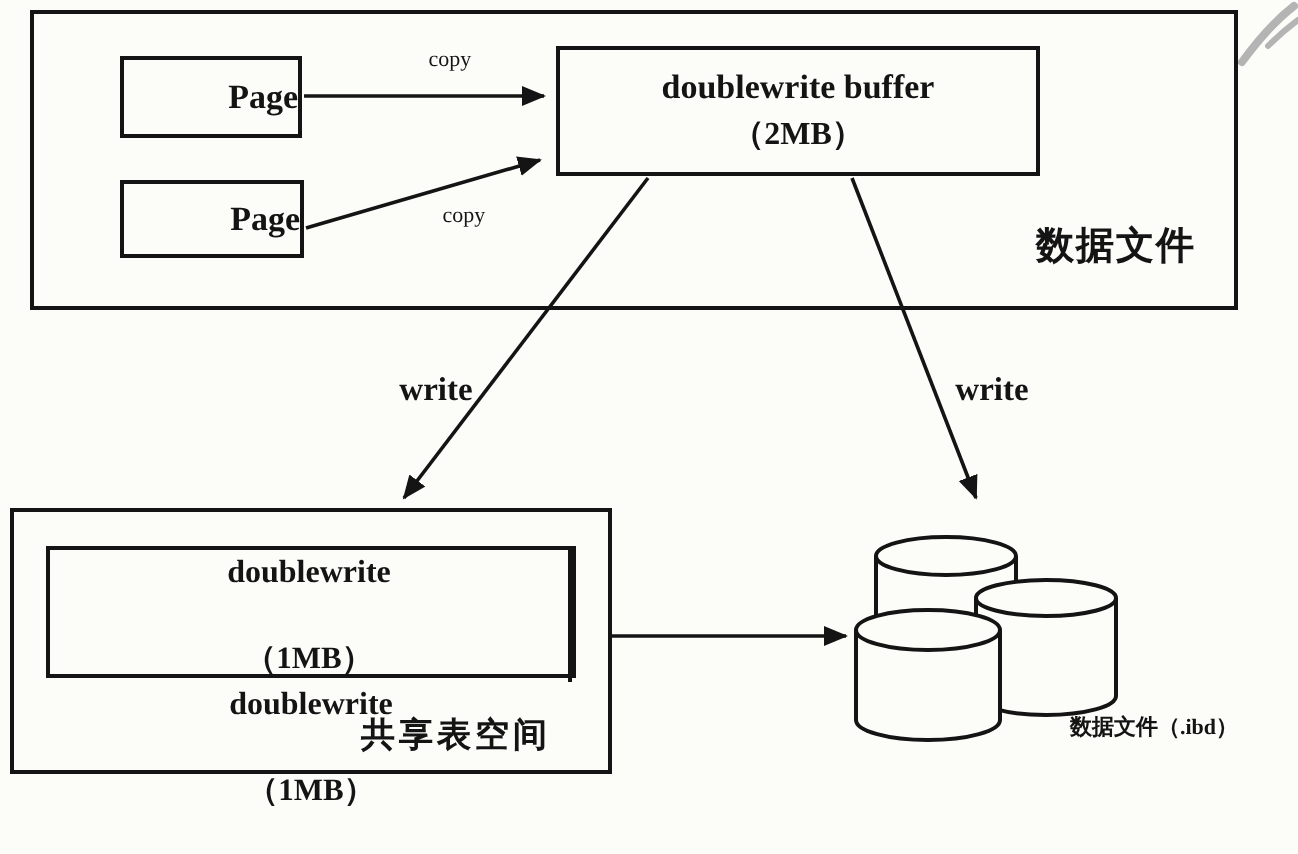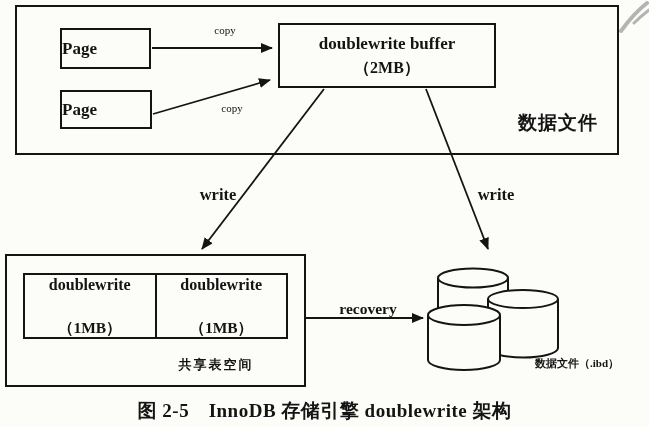--- a/index.html
+++ b/index.html
@@ -14,39 +14,39 @@
   .layer{position:absolute;left:0;top:0;width:649px;height:427px;}
   .box{
     position:absolute;
     border:2px solid #141414;
     box-sizing:border-box;
     background:transparent;
   }
   #memory-box{left:15px;top:5px;width:604px;height:150px;}
   #page1{left:60px;top:28px;width:91px;height:41px;}
   #page2{left:60px;top:90px;width:92px;height:39px;}
-  #buffer{left:278px;top:23px;width:218px;height:65px;border-width:2.5px;
+  #buffer{left:278px;top:23px;width:242px;height:65px;border-width:2.5px;
           display:flex;flex-direction:column;align-items:center;justify-content:center;}
   #shared{left:5px;top:254px;width:301px;height:133px;}
-  #split{left:23px;top:273px;width:265px;height:66px;display:flex;}
+  #split{left:23px;top:273px;width:265px;height:66px;display:flex;flex-direction:column;}
   .cell{flex:1;display:flex;flex-direction:column;align-items:center;justify-content:center;}
   .cell.first{border-right:2px solid #141414;}
-  .cbox{display:flex;align-items:center;justify-content:flex-start;}
+  .cbox{display:flex;align-items:center;justify-content:flex-end;}
 
   .lbl{position:absolute;font-weight:600;white-space:nowrap;}
   .en17{font-size:11px;font-weight:400;}
   .pageTxt{font-size:17px;font-weight:600;}
   #copy1{left:199px;top:24px;width:52px;text-align:center;}
   #copy2{left:206px;top:102px;width:52px;text-align:center;}
   #writeL{left:195px;top:185px;width:46px;font-size:16.5px;font-weight:700;text-align:center;}
   #writeR{left:473px;top:185px;width:46px;font-size:16.5px;font-weight:700;text-align:center;}
   #recovery{left:330px;top:300px;width:76px;font-size:15.5px;font-weight:700;text-align:center;}
   .zh{font-weight:700;font-family:"Liberation Serif","DejaVu Serif","DejaVu Sans",serif;}
   #memLbl{left:512px;top:110px;width:92px;font-size:19px;text-align:center;letter-spacing:1px;}
-  #sharedLbl{left:158px;top:356px;width:116px;font-size:13px;text-align:center;letter-spacing:2px;}
+  #sharedLbl{left:170px;top:356px;width:116px;font-size:17px;text-align:center;letter-spacing:2px;}
   #dataLbl{left:505px;top:356px;width:144px;font-size:11px;text-align:center;}
   #caption{left:0;top:398px;width:649px;font-size:19px;text-align:center;letter-spacing:0.5px;}
 
   .bufLine1{font-size:17px;line-height:1.45;font-weight:600;}
   .bufLine2{font-size:16px;line-height:1.35;font-weight:600;text-align:center;}
   .segLine1{font-size:16px;line-height:1.5;font-weight:600;}
   .segLine2{font-size:15.5px;line-height:1.4;font-weight:600;margin-top:20px;}
 </style>
 </head>
 <body>
@@ -116,19 +116,17 @@
       <span class="segLine1">doublewrite</span>
       <span class="segLine2">（1MB）</span>
     </div>
     <div class="cell">
       <span class="segLine1">doublewrite</span>
       <span class="segLine2">（1MB）</span>
     </div>
   </div>
   <div class="lbl zh" id="sharedLbl">共享表空间</div>
 
-  <div class="lbl" id="recovery">recovery</div>
 
   <div class="lbl zh" id="dataLbl">数据文件（.ibd）</div>
 
-  <div class="lbl zh" id="caption">图 2-5　InnoDB 存储引擎 doublewrite 架构</div>
 
 </div>
 
 </body></html>

